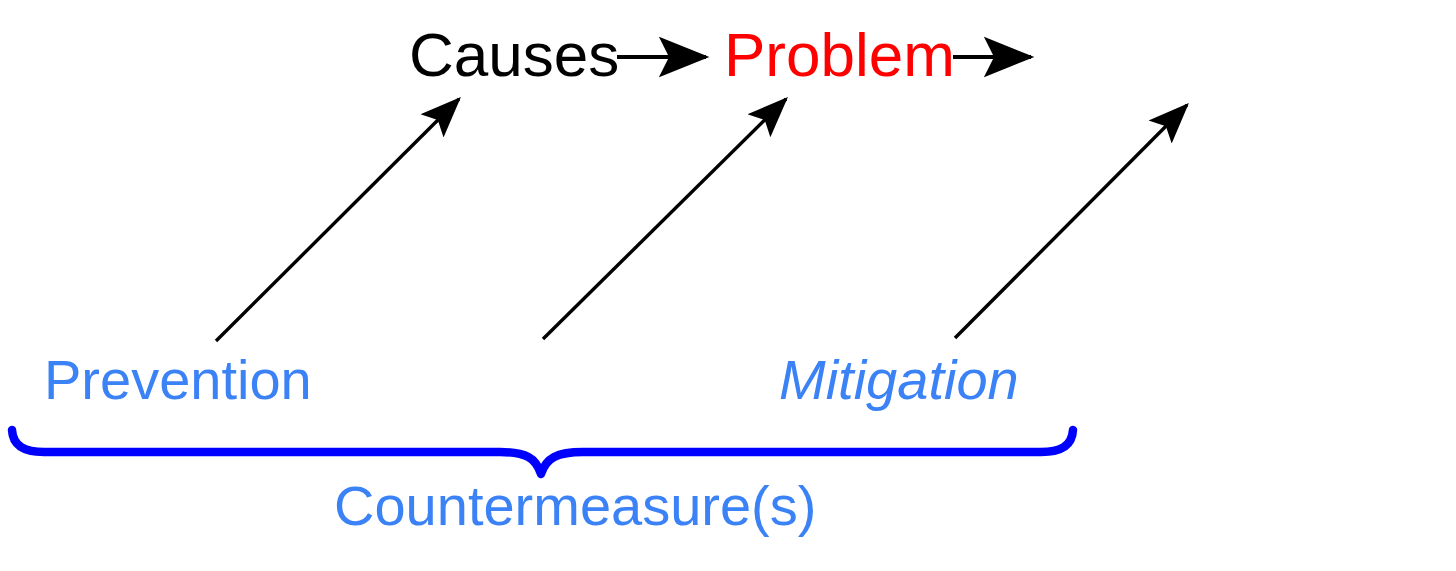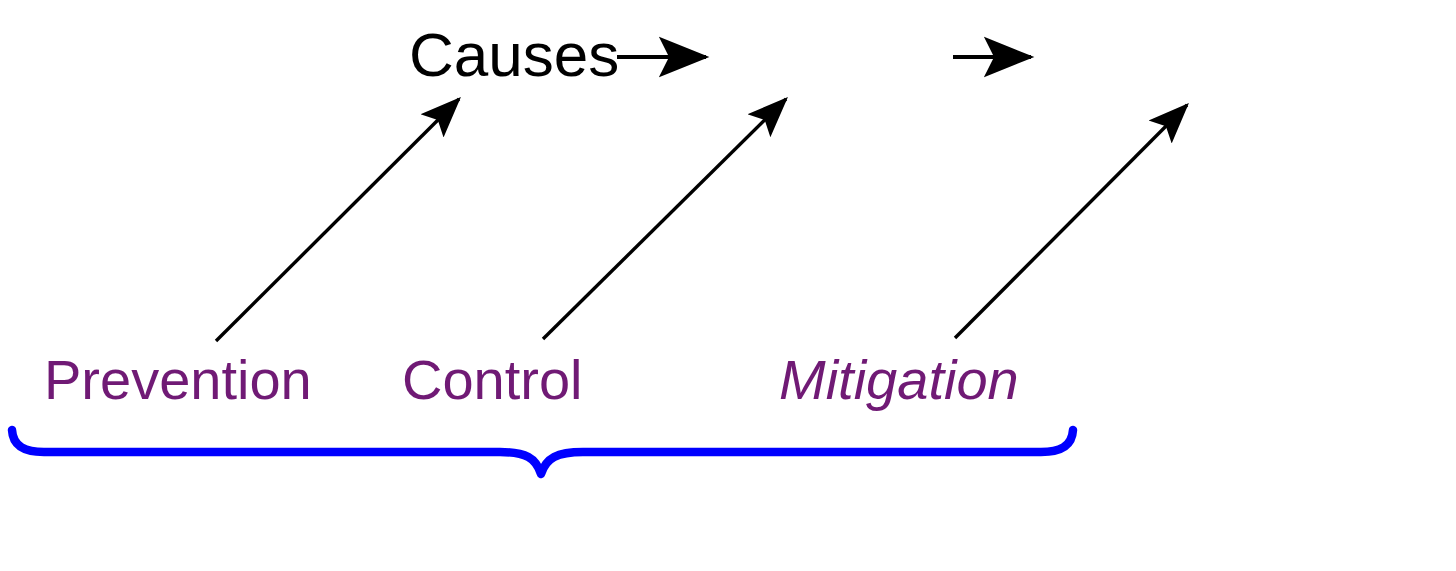--- a/index.html
+++ b/index.html
@@ -31,21 +31,21 @@
   .row-mid {
     font-size: 56px;
     top: 352px;
   }
   .row-bottom {
     font-size: 56px;
     top: 478px;
   }
   .c-black { color: #000000; }
   .c-red   { color: #ff0000; }
-  .c-blue  { color: #701a75; }
+  .c-blue  { color: #3b82f6; }
 
   #vec {
     position: absolute;
     left: 0;
     top: 0;
     width: 1456px;
     height: 571px;
   }
 </style>
 </head>
@@ -75,22 +75,23 @@
              C 13,447 26,452 44,452
              L 500,452
              C 526,452 536,458 541,474
              C 546,458 557,452 583,452
              L 1041,452
              C 1059,452 1072,447 1073,430" fill="none" stroke="#0000ff" stroke-width="8.5" stroke-linecap="round" stroke-linejoin="round"></path>
   </svg>
 
   <div class="lbl row-top c-black" style="left:409px;">Causes</div>
 
+  <div class="lbl row-top c-red" style="left:724px;">Problem</div>
 
 
   <div class="lbl row-mid c-blue" style="left:44px;">Prevention</div>
 
-  <div class="lbl row-mid c-blue" style="left:402px;">Control</div>
 
   <div class="lbl row-mid c-blue" style="left:779px;font-style:italic;">Mitigation</div>
 
+  <div class="lbl row-bottom c-blue" style="left:334px;">Countermeasure(s)</div>
 
 </div>
 
 </body></html>

